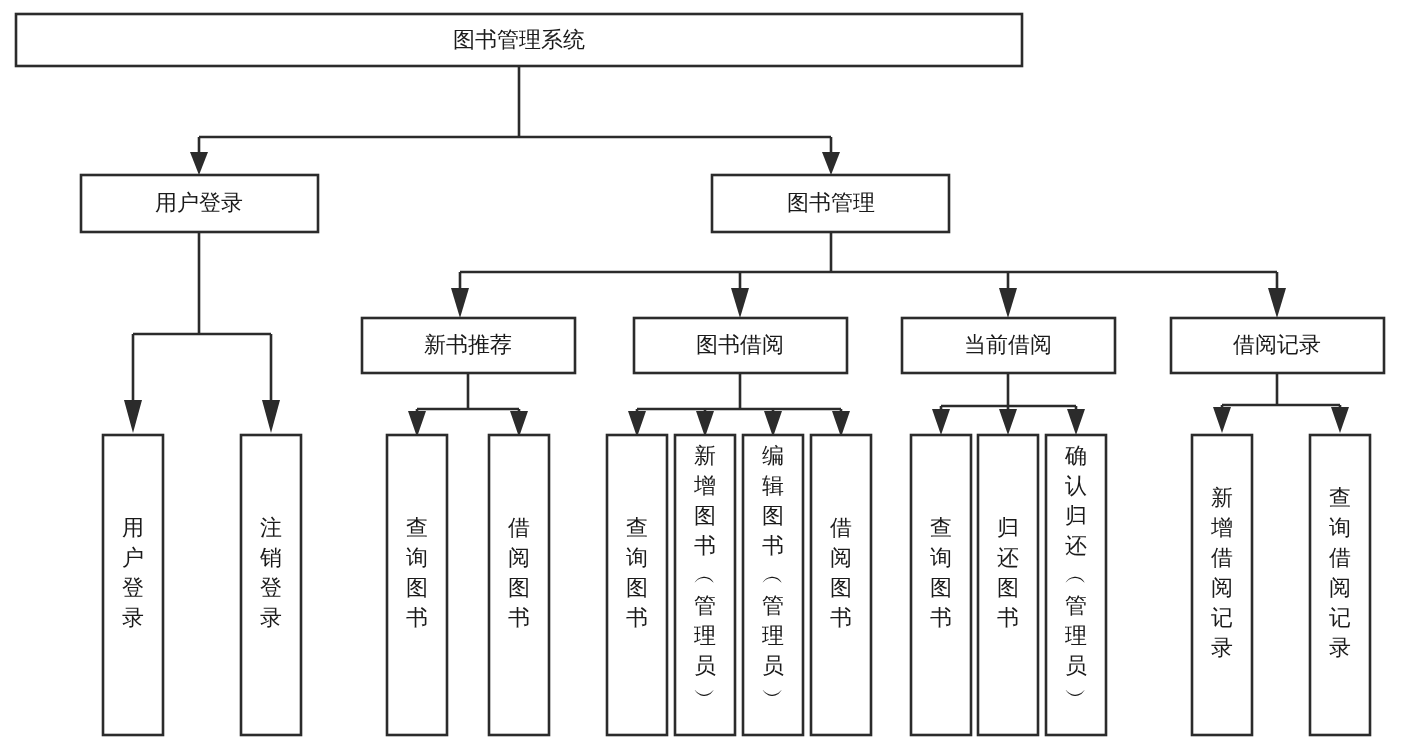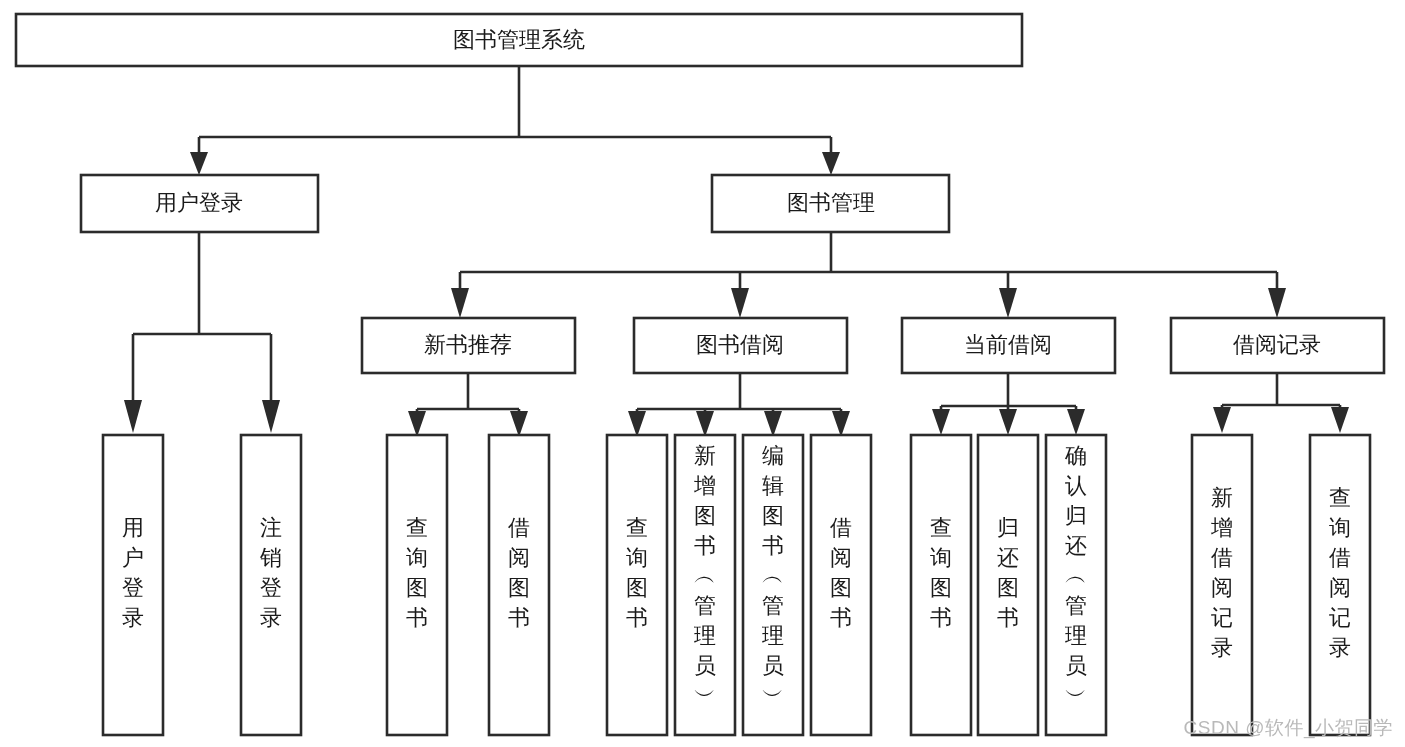--- a/index.html
+++ b/index.html
@@ -223,15 +223,14 @@
       <rect class="node-box" x="1192" y="435" width="60" height="300"></rect>
       <text class="node-label-v" x="1222" y="505"><tspan x="1222" dy="0">新</tspan><tspan x="1222" dy="30">增</tspan><tspan x="1222" dy="30">借</tspan><tspan x="1222" dy="30">阅</tspan><tspan x="1222" dy="30">记</tspan><tspan x="1222" dy="30">录</tspan></text>
     </g>
     <g>
       <rect class="node-box" x="1310" y="435" width="60" height="300"></rect>
       <text class="node-label-v" x="1340" y="505"><tspan x="1340" dy="0">查</tspan><tspan x="1340" dy="30">询</tspan><tspan x="1340" dy="30">借</tspan><tspan x="1340" dy="30">阅</tspan><tspan x="1340" dy="30">记</tspan><tspan x="1340" dy="30">录</tspan></text>
     </g>
 
   </svg>
 
-  <div class="watermark">CSDN @软件_小贺同学</div>
 
 </div>
 
 </body></html>

